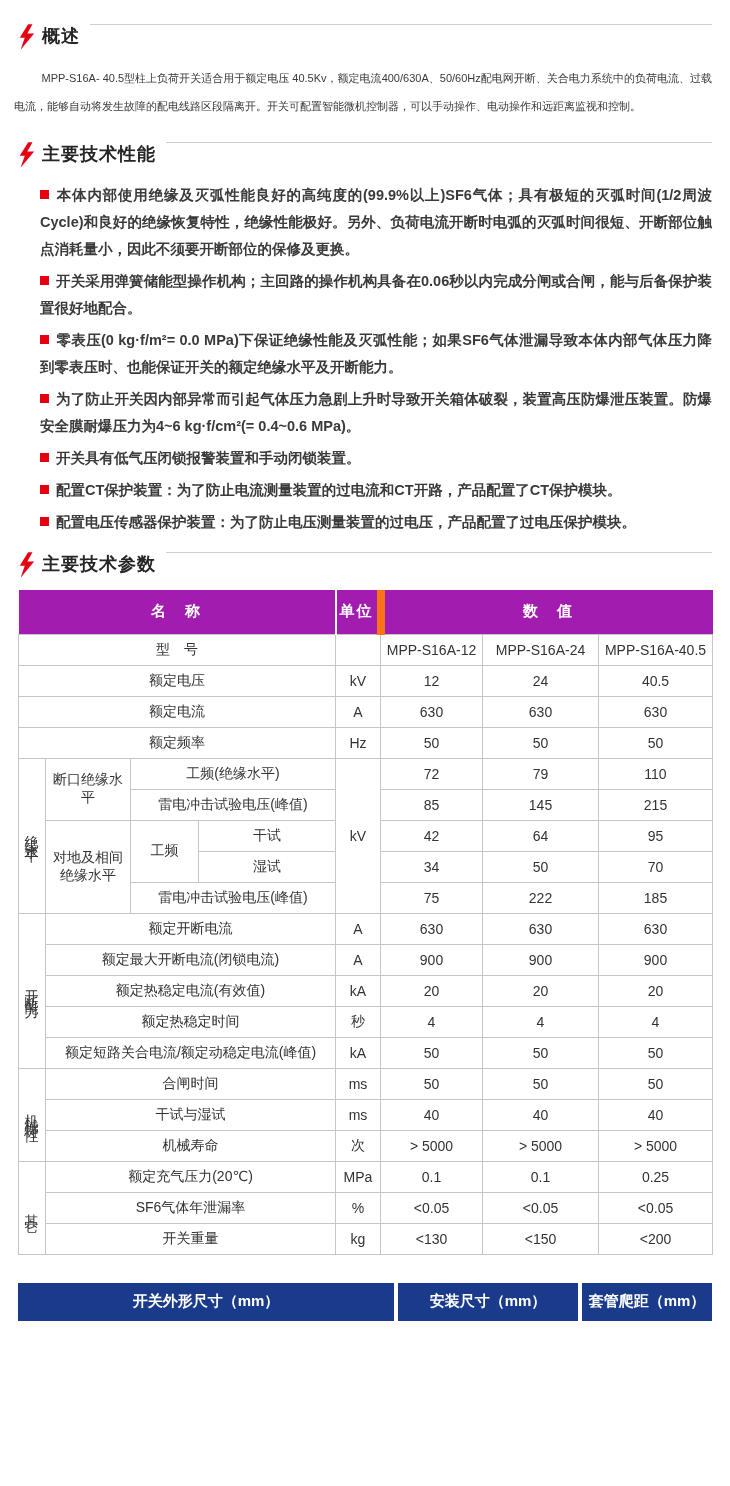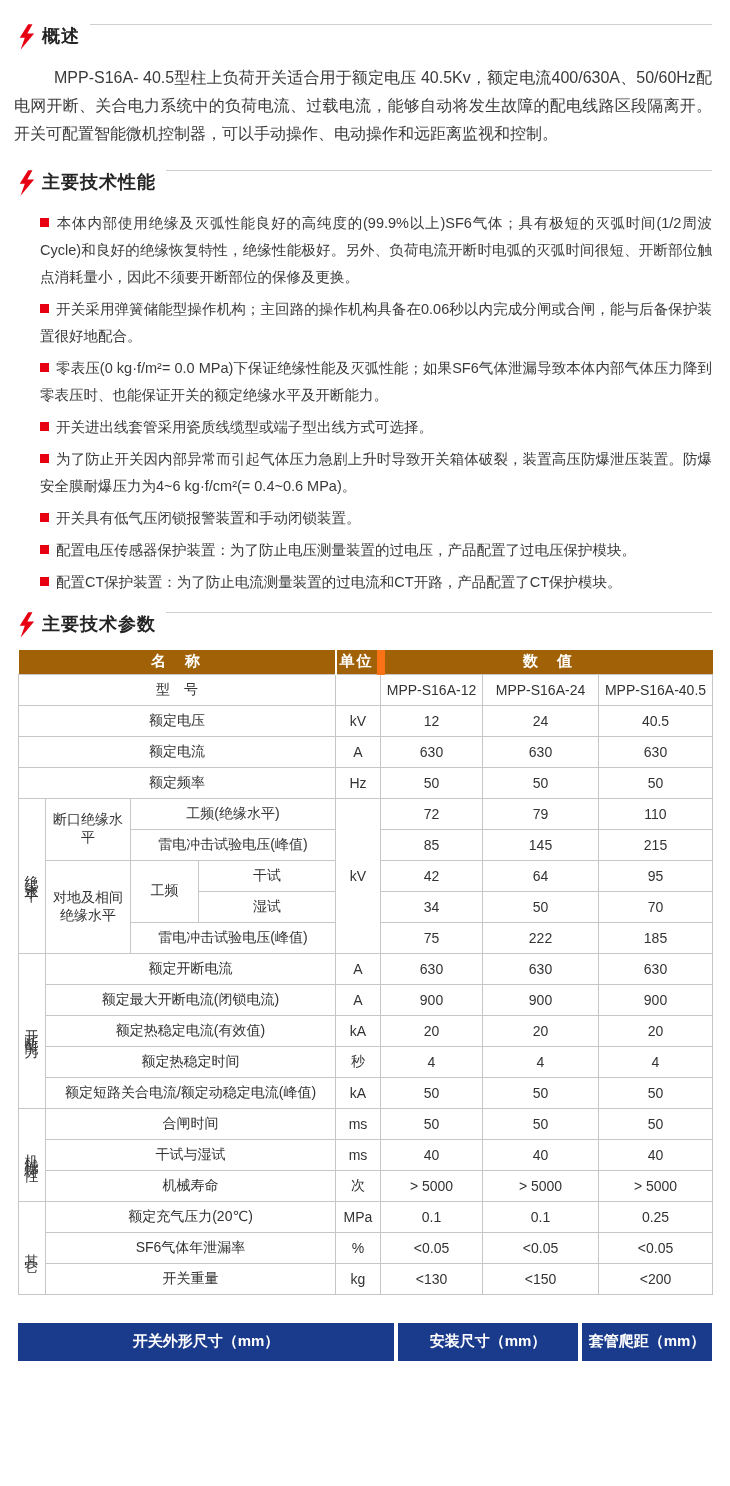--- a/index.html
+++ b/index.html
@@ -12,38 +12,38 @@
   .page { padding: 8px 18px 14px 18px; }
 
   
   .sec-head { display: flex; align-items: flex-start; margin-top: 16px; }
   .bolt { width: 17px; height: 26px; flex: 0 0 auto; margin-right: 7px; }
   .sec-title { font-size: 18px; font-weight: bold; color: #252525; letter-spacing: 1px; white-space: nowrap; }
   .rule { flex: 1 1 auto; height: 1px; background: #cfcfcf; margin-left: 10px; }
 
   
   .overview-p {
-    font-size: 16px; line-height: 28px; color: #3a3a3a;
+    font-size: 11px; line-height: 28px; color: #3a3a3a;
     text-indent: 2.5em; margin: 14px 0 22px -4px; text-align: justify;
   }
 
   
-  .bullets { margin: 14px 0 6px 22px; }
+  .bullets { margin: 14px 0 6px 22px; font-weight: bold; }
   .bullet { font-size: 14.5px; line-height: 27px; margin-bottom: 5px; text-align: justify; }
   .sq {
     display: inline-block; width: 9px; height: 9px;
     background: #e60012; margin-right: 7px; vertical-align: 1px;
   }
 
   
   table { border-collapse: collapse; width: 694px; table-layout: fixed; }
   .param-table { margin-top: 12px; }
   .param-table th {
-    background: #a16207; color: #ffffff; font-size: 15px; font-weight: bold;
-    height: 24px; letter-spacing: 2px; border: 0;
+    background: #a21caf; color: #ffffff; font-size: 15px; font-weight: bold;
+    height: 44px; letter-spacing: 2px; border: 0;
   }
   .param-table th.unit-h { border-left: 2px solid #ffffff; border-right: 8px solid #f97316; }
   .param-table td {
     border: 1px solid #c6c6c6; text-align: center; vertical-align: middle;
     font-size: 14px; color: #333333; height: 31px; padding: 2px 4px;
   }
   .vert {
     writing-mode: vertical-rl; text-orientation: upright;
     letter-spacing: 5px; display: inline-block; line-height: 1;
   }
@@ -77,25 +77,24 @@
       <path d="M12 0 L2 16 L8 16 L3 30 L19 11 L11 11 L17 0 Z" fill="#e60012"></path>
     </svg>
     <span class="sec-title">主要技术性能</span>
     <span class="rule"></span>
   </div>
 
   <div class="bullets">
     <div class="bullet"><span class="sq"></span><span>本体内部使用绝缘及灭弧性能良好的高纯度的(99.9%以上)SF6气体；具有极短的灭弧时间(1/2周波Cycle)和良好的绝缘恢复特性，绝缘性能极好。另外、负荷电流开断时电弧的灭弧时间很短、开断部位触点消耗量小，因此不须要开断部位的保修及更换。</span></div>
     <div class="bullet"><span class="sq"></span><span>开关采用弹簧储能型操作机构；主回路的操作机构具备在0.06秒以内完成分闸或合闸，能与后备保护装置很好地配合。</span></div>
     <div class="bullet"><span class="sq"></span><span>零表压(0 kg·f/m²= 0.0 MPa)下保证绝缘性能及灭弧性能；如果SF6气体泄漏导致本体内部气体压力降到零表压时、也能保证开关的额定绝缘水平及开断能力。</span></div>
-    <div class="bullet"><span class="sq"></span><span>开关进出线套管采用瓷质线缆型或端子型出线方式可选择。</span></div>
     <div class="bullet"><span class="sq"></span><span>为了防止开关因内部异常而引起气体压力急剧上升时导致开关箱体破裂，装置高压防爆泄压装置。防爆安全膜耐爆压力为4~6 kg·f/cm²(= 0.4~0.6 MPa)。</span></div>
     <div class="bullet"><span class="sq"></span><span>开关具有低气压闭锁报警装置和手动闭锁装置。</span></div>
+    <div class="bullet"><span class="sq"></span><span>配置CT保护装置：为了防止电流测量装置的过电流和CT开路，产品配置了CT保护模块。</span></div>
     <div class="bullet"><span class="sq"></span><span>配置电压传感器保护装置：为了防止电压测量装置的过电压，产品配置了过电压保护模块。</span></div>
-    <div class="bullet"><span class="sq"></span><span>配置CT保护装置：为了防止电流测量装置的过电流和CT开路，产品配置了CT保护模块。</span></div>
   </div>
 
   <div class="sec-head">
     <svg class="bolt" viewBox="0 0 20 30">
       <path d="M12 0 L2 16 L8 16 L3 30 L19 11 L11 11 L17 0 Z" fill="#e60012"></path>
     </svg>
     <span class="sec-title">主要技术参数</span>
     <span class="rule"></span>
   </div>
 

